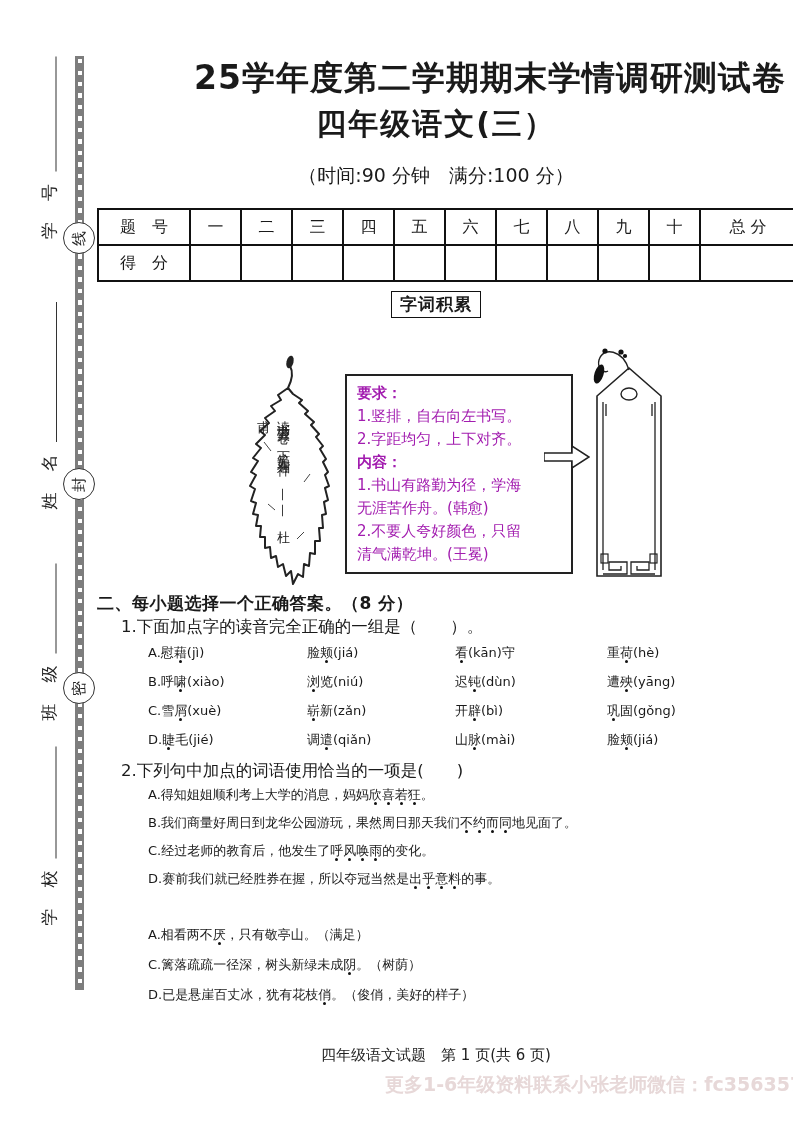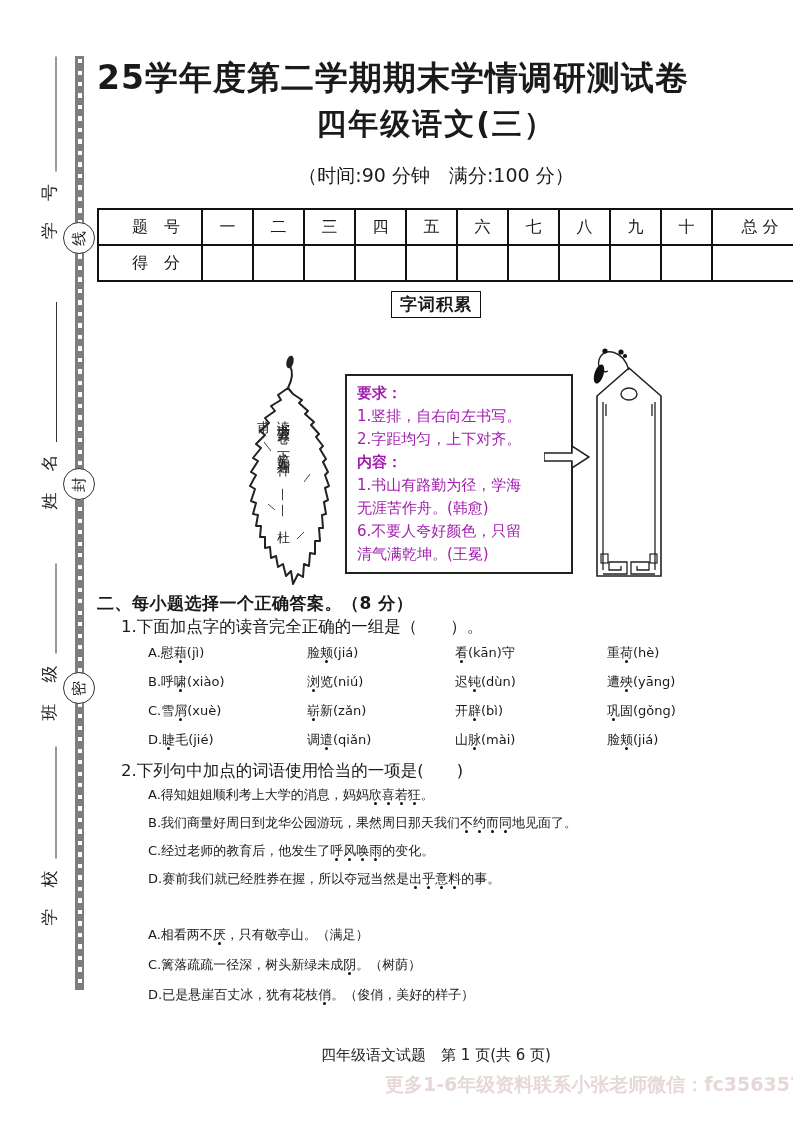--- a/index.html
+++ b/index.html
@@ -21,27 +21,27 @@
   }
   .seal-circle{
     position:absolute;left:63px;width:30px;height:30px;border:1.5px solid #333;border-radius:50%;
     background:#fff;display:flex;align-items:center;justify-content:center;z-index:2;
     font-size:15px;color:#222;
   }
   .seal-circle span{transform:rotate(-90deg);display:block;}
   
   .content{position:absolute;left:97px;top:0;width:678px;height:1122px;}
   .abs{position:absolute;}
-  .title{top:56px;left:0;width:100%;text-align:left;font-size:33px;font-weight:700;letter-spacing:1px;}
+  .title{top:56px;left:11px;width:100%;text-align:right;font-size:33px;font-weight:700;letter-spacing:1px;}
   .subtitle{top:104px;left:0;width:100%;text-align:center;font-size:30px;font-weight:700;letter-spacing:2px;}
   .meta{top:163px;left:0;width:100%;text-align:center;font-size:19px;font-weight:500;}
   
   .score-table{top:208px;left:0;border-collapse:collapse;table-layout:fixed;width:678px;}
   .score-table td{border:2px solid #111;height:34px;text-align:center;font-size:16px;padding:0;}
-  .score-table td.c0{width:90px;padding-left:12px;}
+  .score-table td.c0{width:90px;}
   .score-table td.cm{width:49px;}
   .score-table td.cl{width:94px;}
   
   .badge-wrap{top:291px;left:0;width:100%;display:flex;justify-content:center;}
   .badge{border:1.5px solid #111;padding:1px 8px;font-size:17px;font-weight:700;letter-spacing:1px;}
   .sec-intro{font-size:17px;font-weight:700;letter-spacing:.5px;}
   .stem{font-size:16.5px;}
   .optline{font-size:13px;}
   
   .figure{top:352px;left:0;width:678px;height:240px;}
@@ -169,21 +169,21 @@
     </svg>
     <div class="leaf-text">读书破万卷，下笔如有神。　——杜甫</div>
 
     <div class="req-box">
       <div class="bold">要求：</div>
       <div>1.竖排，自右向左书写。</div>
       <div>2.字距均匀，上下对齐。</div>
       <div class="bold">内容：</div>
       <div>1.书山有路勤为径，学海</div>
       <div>无涯苦作舟。(韩愈)</div>
-      <div>6.不要人夸好颜色，只留</div>
+      <div>2.不要人夸好颜色，只留</div>
       <div>清气满乾坤。(王冕)</div>
     </div>
 
     <svg class="arrow-svg" width="46" height="24" viewBox="0 0 46 24">
       <polygon points="0,8 28,8 28,1 45,12 28,23 28,16 0,16" fill="#fff" stroke="#222" stroke-width="1.5"></polygon>
     </svg>
 
     <svg class="bookmark-svg" width="76" height="240" viewBox="0 0 76 240">
       <path d="M6,52 L38,24 L70,52 L70,232 L6,232 Z" fill="#fff" stroke="#222" stroke-width="1.6" stroke-linejoin="miter"></path>
       <ellipse cx="38" cy="50" rx="8" ry="6" fill="#fff" stroke="#222" stroke-width="1.4"></ellipse>

